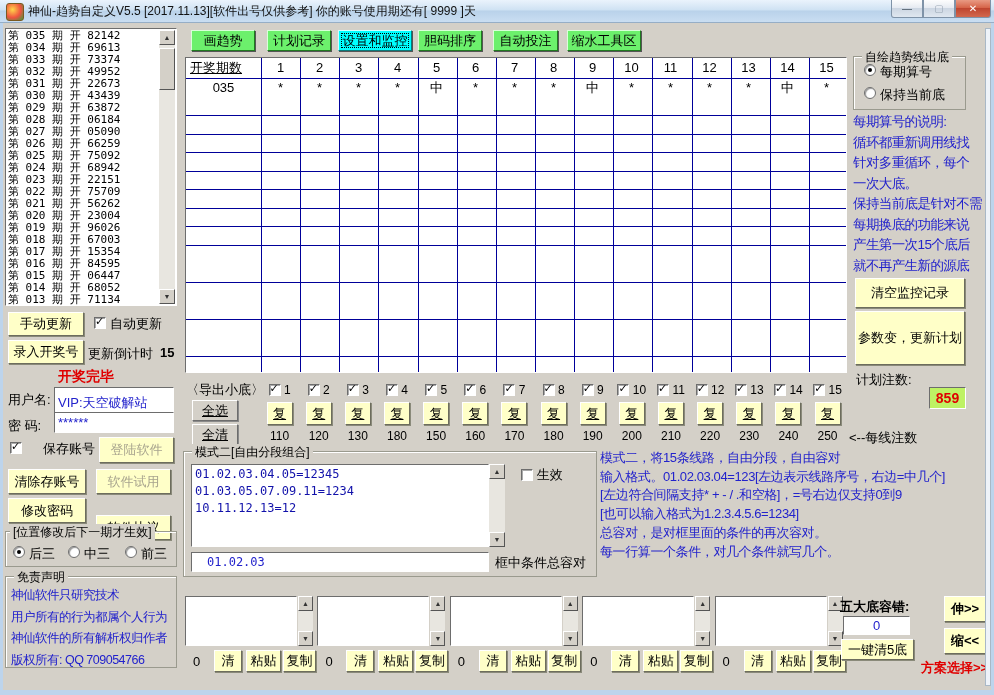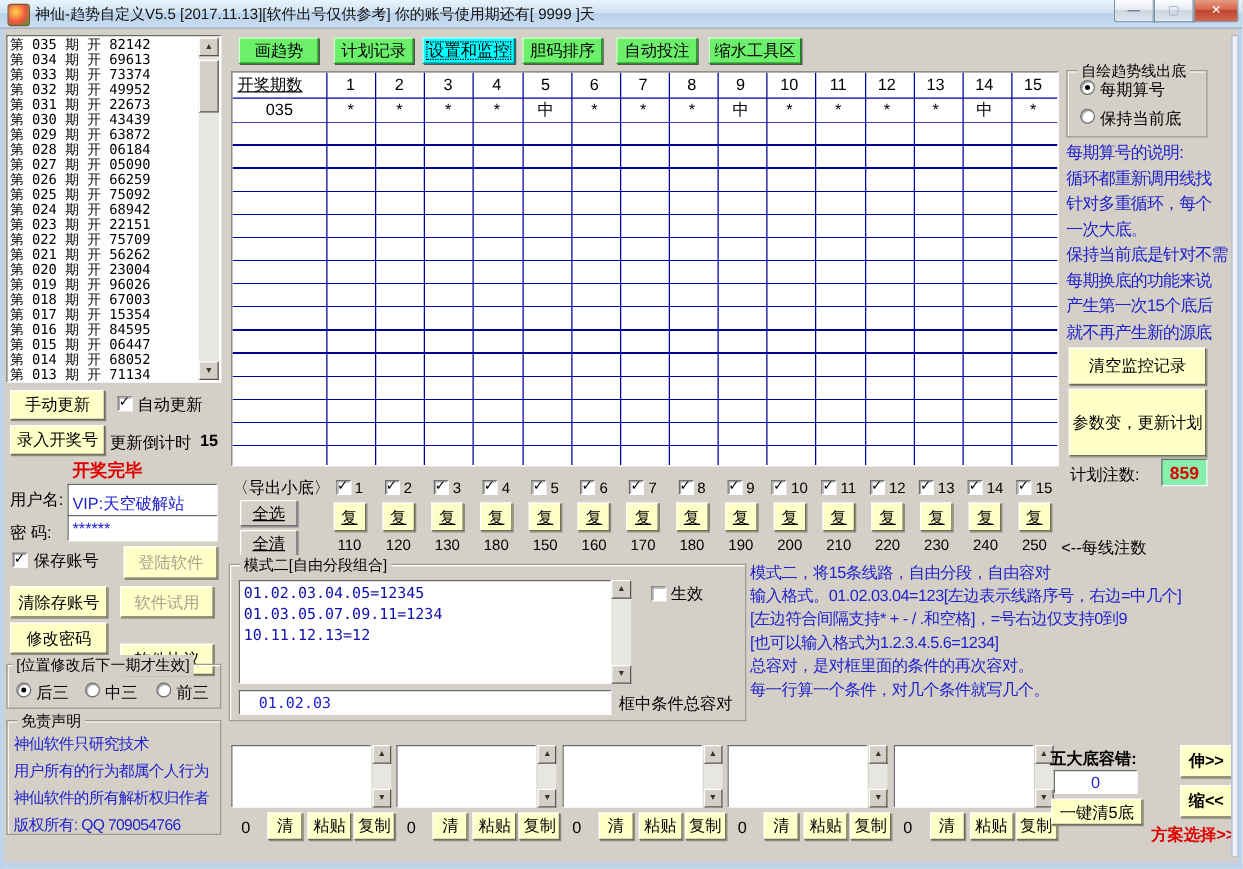--- a/index.html
+++ b/index.html
@@ -18,21 +18,21 @@
   #btn-min{left:891px;width:32px;border-bottom-left-radius:3px;}
   #btn-max{left:923px;width:32px;color:#9aa7b5;}
   #btn-close{left:955px;width:36px;border-bottom-right-radius:3px;
     background:linear-gradient(#e89a83,#d6654a 45%,#bf4630 50%,#d2684e);color:#fff;font-weight:bold;}
   
   .ybtn{position:absolute;background:#ffffc8;border:1px solid;border-color:#ffffff #6d6d5d #6d6d5d #ffffff;
     box-shadow:1px 1px 0 #8a8a7a;font-size:13px;color:#000;text-align:center;box-sizing:border-box;
     font-family:inherit;padding:0;cursor:default;}
   .gbtn{position:absolute;background:#d4d0c8;border:1px solid;border-color:#ffffff #6d6d6d #6d6d6d #ffffff;
     box-shadow:1px 1px 0 #8a8a8a;font-size:13px;color:#000;text-align:center;box-sizing:border-box;padding:0;}
-  .sunken{border:1px solid;border-color:#6d6d6d #ffffff #ffffff #6d6d6d;background:#86efac;box-sizing:border-box;}
+  .sunken{border:1px solid;border-color:#6d6d6d #ffffff #ffffff #6d6d6d;background:#bef264;box-sizing:border-box;margin-top:20px;}
   .groupbox{position:absolute;border:1px solid #9a9a8e;box-shadow:1px 1px 0 #fff inset;box-sizing:border-box;}
   .legend{position:absolute;top:-8px;left:8px;background:#d4d0c8;padding:0 3px;font-size:12px;color:#000;white-space:nowrap;}
   .cb{display:inline-block;width:12px;height:12px;background:#fff;border:1px solid;border-color:#6d6d6d #fff #fff #6d6d6d;
     box-shadow:inset 1px 1px 0 #aaa;position:relative;vertical-align:-2px;box-sizing:border-box;}
   .cb.checked::after{content:"✓";position:absolute;left:0px;top:-3px;font-size:11px;font-weight:bold;color:#000;}
   .radio{display:inline-block;width:12px;height:12px;border-radius:50%;background:#fff;border:1px solid #6d6d6d;
     box-shadow:inset 1px 1px 1px #999;position:relative;vertical-align:-2px;box-sizing:border-box;}
   .radio.selected::after{content:"";position:absolute;left:3px;top:3px;width:4px;height:4px;border-radius:50%;background:#000;}
   .bluetext{color:#2222cc;}
   
@@ -173,21 +173,21 @@
   <button class="ybtn" style="left:8px;top:340px;width:76px;height:24px">录入开奖号</button>
   <span class="llabel" style="left:88px;top:345px">更新倒计时</span>
   <span class="llabel" id="countdown-value" style="left:160px;top:345px">15</span>
   <div id="draw-status">开奖完毕</div>
 
   <span class="llabel" style="left:8px;top:391px">用户名:</span>
   <input class="tinput" style="left: 54px; top: 387px; width: 120px; height: 32px;" value="VIP:天空破解站">
   <span class="llabel" style="left:8px;top:417px">密  码:</span>
   <input class="tinput" style="left: 54px; top: 412px; width: 120px; height: 21px;" value="******">
   <span class="cb checked" style="position:absolute;left:10px;top:442px"></span>
-  <span class="llabel" style="left:27px;top:440px">保存账号</span>
+  <span class="llabel" style="left:43px;top:440px">保存账号</span>
   <button class="ybtn disabled-text" style="left:99px;top:437px;width:75px;height:26px">登陆软件</button>
   <button class="ybtn" style="left:8px;top:469px;width:78px;height:25px">清除存账号</button>
   <button class="ybtn disabled-text" style="left:96px;top:469px;width:75px;height:25px">软件试用</button>
   <button class="ybtn" style="left:8px;top:498px;width:78px;height:25px">修改密码</button>
   <button class="ybtn" style="left:96px;top:515px;width:75px;height:25px">软件协议</button>
 
   <div class="groupbox" style="left:5px;top:531px;width:172px;height:36px">
     <span class="legend" style="left:4px">[位置修改后下一期才生效]</span>
     <span class="radio selected" style="position:absolute;left:7px;top:14px"></span>
     <span class="rlabel" style="position:absolute;left:23px;top:13px">后三</span>

